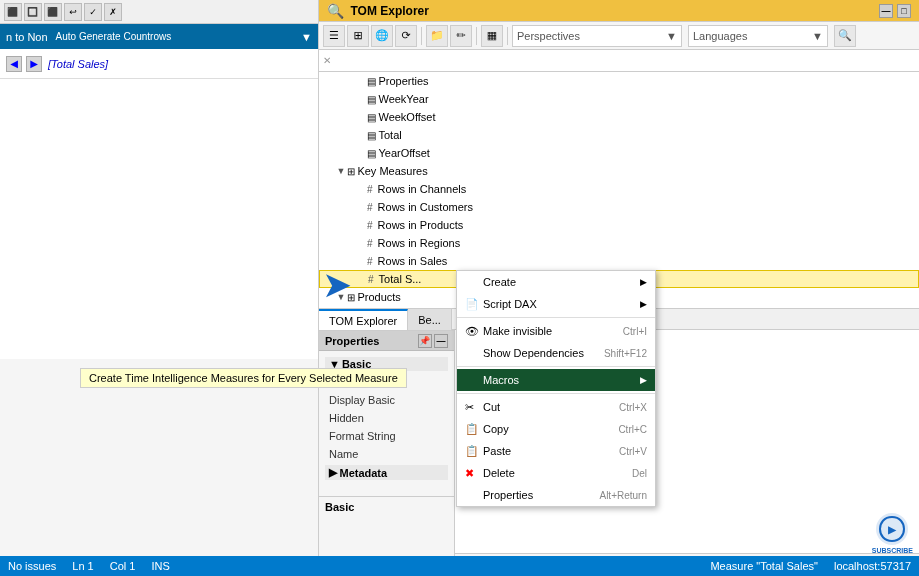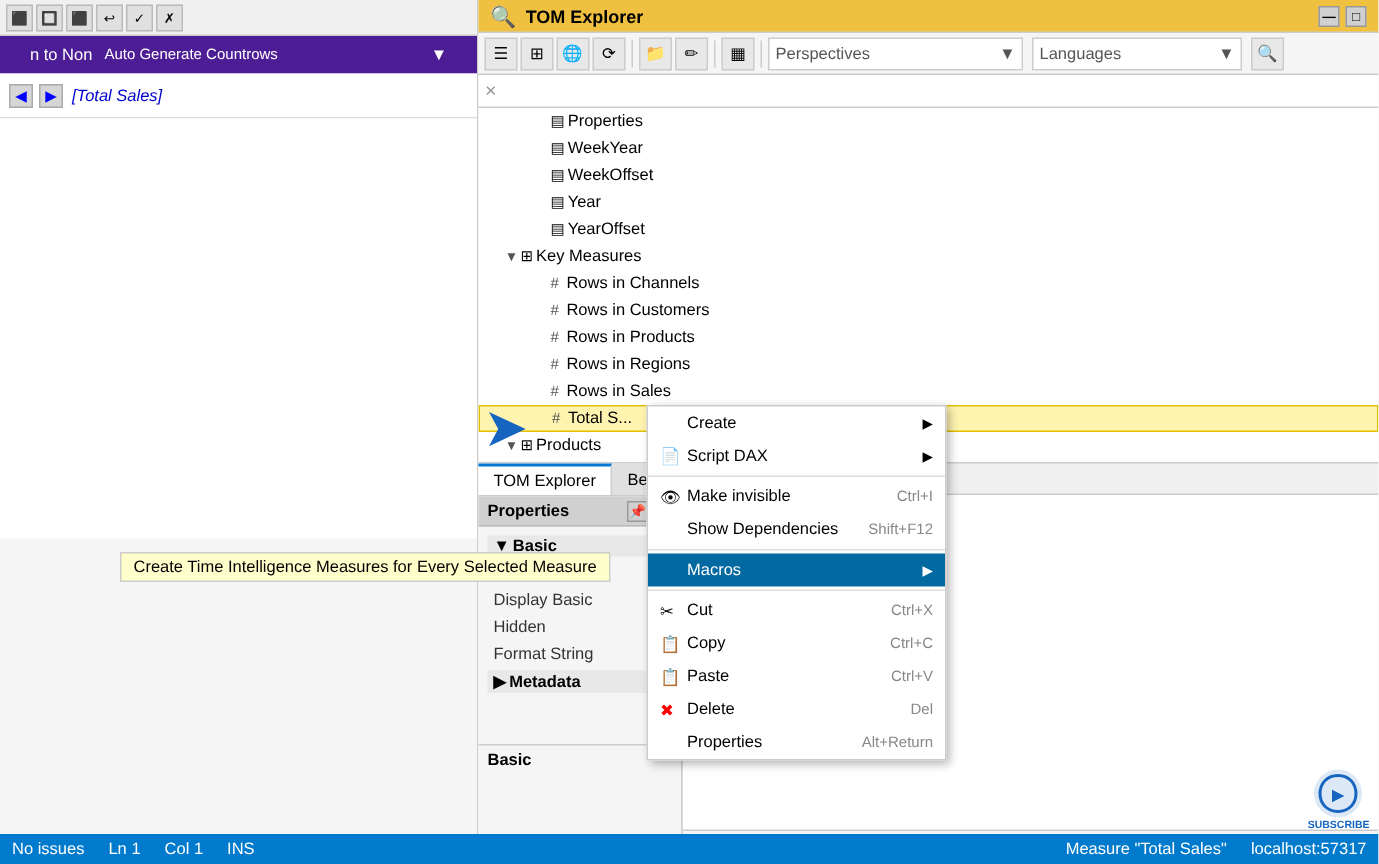--- a/index.html
+++ b/index.html
@@ -4,21 +4,21 @@
   <style>
     * { margin: 0; padding: 0; box-sizing: border-box; }
     body { width: 919px; height: 576px; overflow: hidden; font-family: 'Segoe UI', Arial, sans-serif; font-size: 12px; background: #f0f0f0; position: relative; }
 
     
     .left-panel {
       position: absolute; left: 0; top: 0; width: 319px; height: 576px;
       background: #f5f5f5; border-right: 1px solid #ccc;
     }
     .left-header {
-      background: #4c1d95; height: 25px; display: flex; align-items: center; padding: 0 20px;
+      background: #0369a1; height: 25px; display: flex; align-items: center; padding: 0 6px;
       color: #fff; font-size: 11px;
     }
     .left-content {
       background: #fff; padding: 4px 6px; color: #00f; font-size: 11px; height: 30px; display: flex; align-items: center;
       border-bottom: 1px solid #ddd;
     }
     .left-nav-arrows { display: flex; gap: 4px; align-items: center; }
     .arrow-btn { background: #d6d6d6; border: 1px solid #aaa; width: 16px; height: 16px; display: flex; align-items: center; justify-content: center; cursor: pointer; font-size: 10px; }
 
     
@@ -62,28 +62,28 @@
     }
     .tree-item.selected { background: #fff3b0; border: 1px solid #e0c000; }
     .tree-item .indent { display: inline-block; }
     .tree-item .icon { font-size: 10px; margin-right: 2px; }
     .tree-item .label { font-size: 11px; color: #000; }
     .tree-item.folder { font-weight: normal; }
     .expand-icon { width: 12px; display: inline-flex; align-items: center; justify-content: center; font-size: 9px; color: #555; }
 
     
     .context-menu {
-      position: absolute; left: 431px; top: 270px; width: 200px;
+      position: absolute; left: 456px; top: 270px; width: 200px;
       background: #fff; border: 1px solid #ccc; box-shadow: 2px 2px 6px rgba(0,0,0,0.3);
       z-index: 100;
     }
     .menu-item {
       display: flex; align-items: center; padding: 3px 8px; height: 22px; cursor: pointer; justify-content: space-between; font-size: 11px;
     }
-    .menu-item.highlighted { background: #0369a1; color: #fff; }
+    .menu-item.highlighted { background: #14532d; color: #fff; }
     .menu-item-left { display: flex; align-items: center; gap: 4px; }
     .menu-item-icon { width: 14px; font-size: 11px; }
     .menu-sep { height: 1px; background: #ddd; margin: 2px 0; }
     .menu-shortcut { color: #888; font-size: 10px; }
     .menu-arrow { font-size: 9px; }
 
     
     .blue-arrow {
       position: absolute; left: 322px; top: 264px; color: #1565c0; font-size: 36px; transform: rotate(0deg); z-index: 50;
     }
@@ -224,21 +224,21 @@
       <span class="label">WeekYear</span>
     </div>
     <div class="tree-item">
       <span class="indent" style="width:48px;"></span>
       <span class="icon">▤</span>
       <span class="label">WeekOffset</span>
     </div>
     <div class="tree-item">
       <span class="indent" style="width:48px;"></span>
       <span class="icon">▤</span>
-      <span class="label">Year</span>
+      <span class="label">Total</span>
     </div>
     <div class="tree-item">
       <span class="indent" style="width:48px;"></span>
       <span class="icon">▤</span>
       <span class="label">YearOffset</span>
     </div>
 
     <div class="tree-item folder">
       <span class="indent" style="width:16px;"></span>
       <span class="expand-icon">▼</span>
@@ -312,20 +312,23 @@
       <span class="props-label">Description</span>
     </div>
     <div class="props-row">
       <span class="props-label">Display Basic</span>
     </div>
     <div class="props-row">
       <span class="props-label">Hidden</span>
     </div>
     <div class="props-row">
       <span class="props-label">Format String</span>
+    </div>
+    <div class="props-row">
+      <span class="props-label">Name</span>
     </div>
     <div class="props-section">
       <span>▶</span>
       <span>Metadata</span>
     </div>
   </div>
 </div>
 
 <div class="basic-panel">
   <span>Basic</span>

